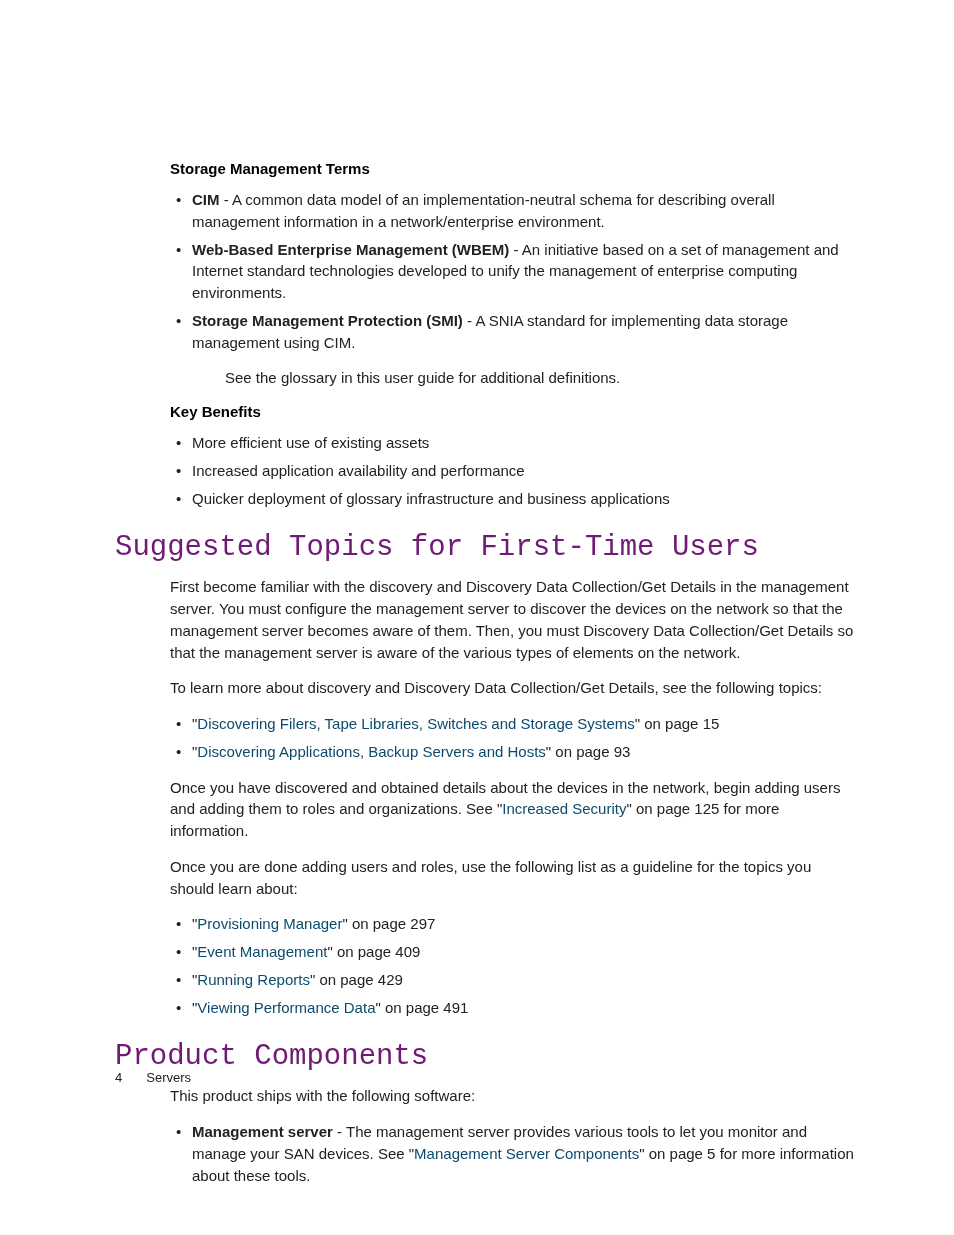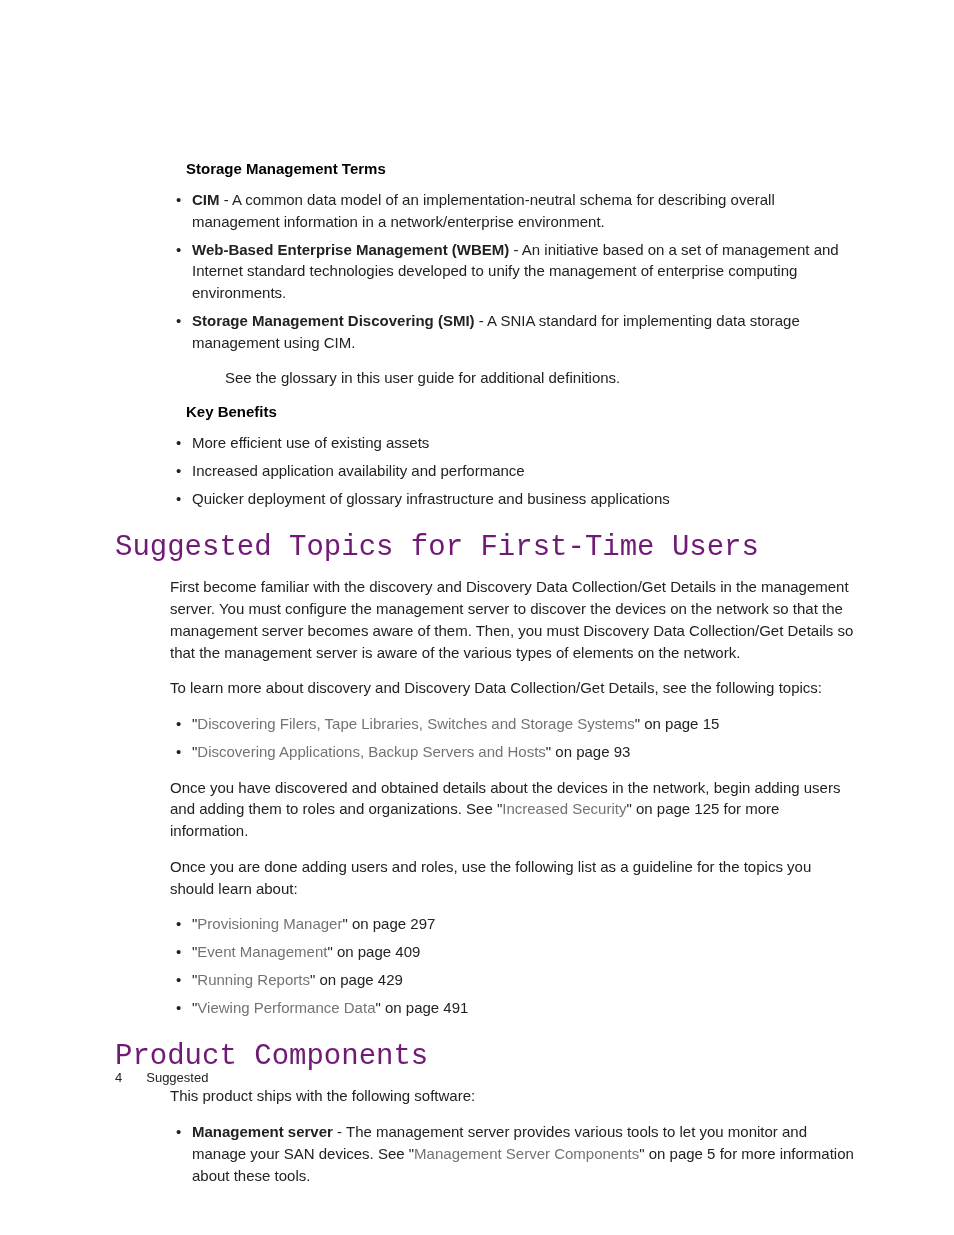--- a/index.html
+++ b/index.html
@@ -15,21 +15,21 @@
   .page {
     padding: 160px 95px 0 115px;
     box-sizing: border-box;
   }
   .indent {
     margin-left: 55px;
   }
   .subhead {
     font-weight: bold;
     font-size: 15px;
-    margin: 0 0 12px 16px;
+    margin: 0 0 12px 0;
     color: #000;
   }
   ul.bullets {
     list-style: none;
     padding: 0;
     margin: 0 0 14px 0;
   }
   ul.bullets > li {
     position: relative;
     padding-left: 22px;
@@ -56,21 +56,21 @@
     color: #222;
   }
   h2.section {
     font-family: Liberation Mono, monospace;
     font-weight: 300;
     font-size: 29px;
     color: #701a75;
     margin: 22px 0 12px 0;
   }
   .link {
-    color: #737373;
+    color: #0c4a6e;
   }
   .footer {
     position: absolute;
     top: 1070px;
     left: 115px;
     font-size: 13px;
     color: #222;
   }
   .footer .num {
     margin-right: 24px;
@@ -79,21 +79,21 @@
 </head>
 <body>
 
 <div class="page">
 
   <div class="indent">
     <p class="subhead">Storage Management Terms</p>
     <ul class="bullets">
       <li><span class="term">CIM</span><span> - A common data model of an implementation-neutral schema for describing overall management information in a network/enterprise environment.</span></li>
       <li><span class="term">Web-Based Enterprise Management (WBEM)</span><span> - An initiative based on a set of management and Internet standard technologies developed to unify the management of enterprise computing environments.</span></li>
-      <li><span class="term">Storage Management Discovering (SMI)</span><span> - A SNIA standard for implementing data storage management using CIM.</span></li>
+      <li><span class="term">Storage Management Protection (SMI)</span><span> - A SNIA standard for implementing data storage management using CIM.</span></li>
     </ul>
     <p class="body" style="margin-left:-55px; padding-left:55px; margin-left:0;">See the glossary in this user guide for additional definitions.</p>
     <p class="subhead">Key Benefits</p>
     <ul class="bullets">
       <li>More efficient use of existing assets</li>
       <li>Increased application availability and performance</li>
       <li>Quicker deployment of glossary infrastructure and business applications</li>
     </ul>
   </div>
 
@@ -123,14 +123,14 @@
   <div class="indent">
     <p class="body">This product ships with the following software:</p>
     <ul class="bullets">
       <li><span class="term">Management server</span><span> - The management server provides various tools to let you monitor and manage your SAN devices. See "</span><span class="link">Management Server Components</span><span>" on page 5 for more information about these tools.</span></li>
     </ul>
   </div>
 
 </div>
 
 <div class="footer">
-  <span class="num">4</span><span>Suggested</span>
+  <span class="num">4</span><span>Servers</span>
 </div>
 
 </body></html>

